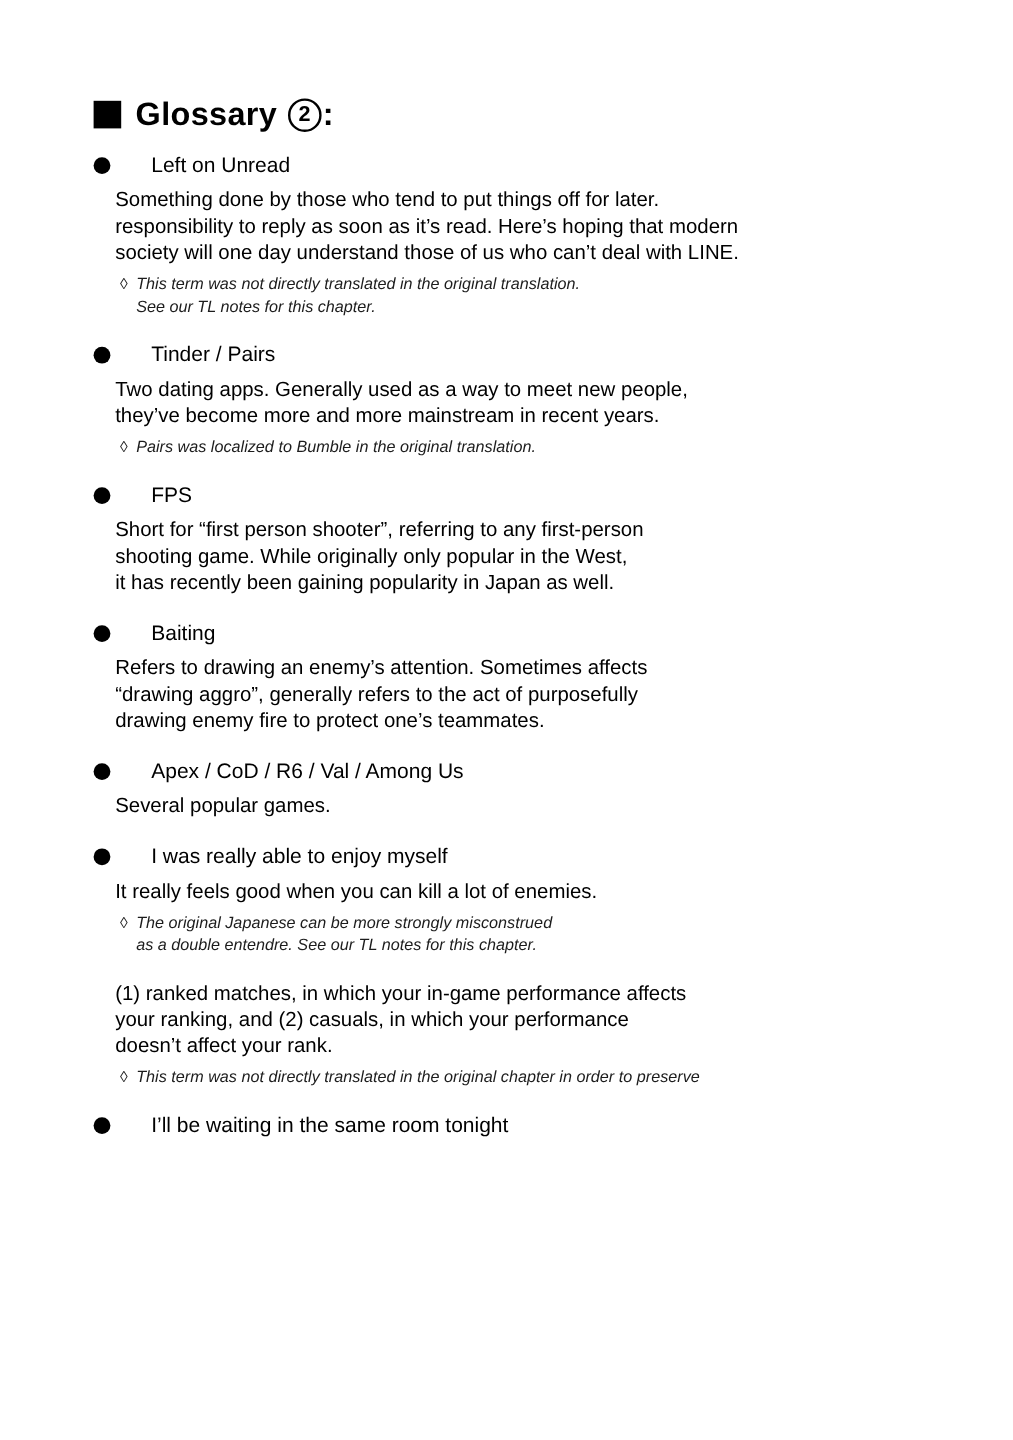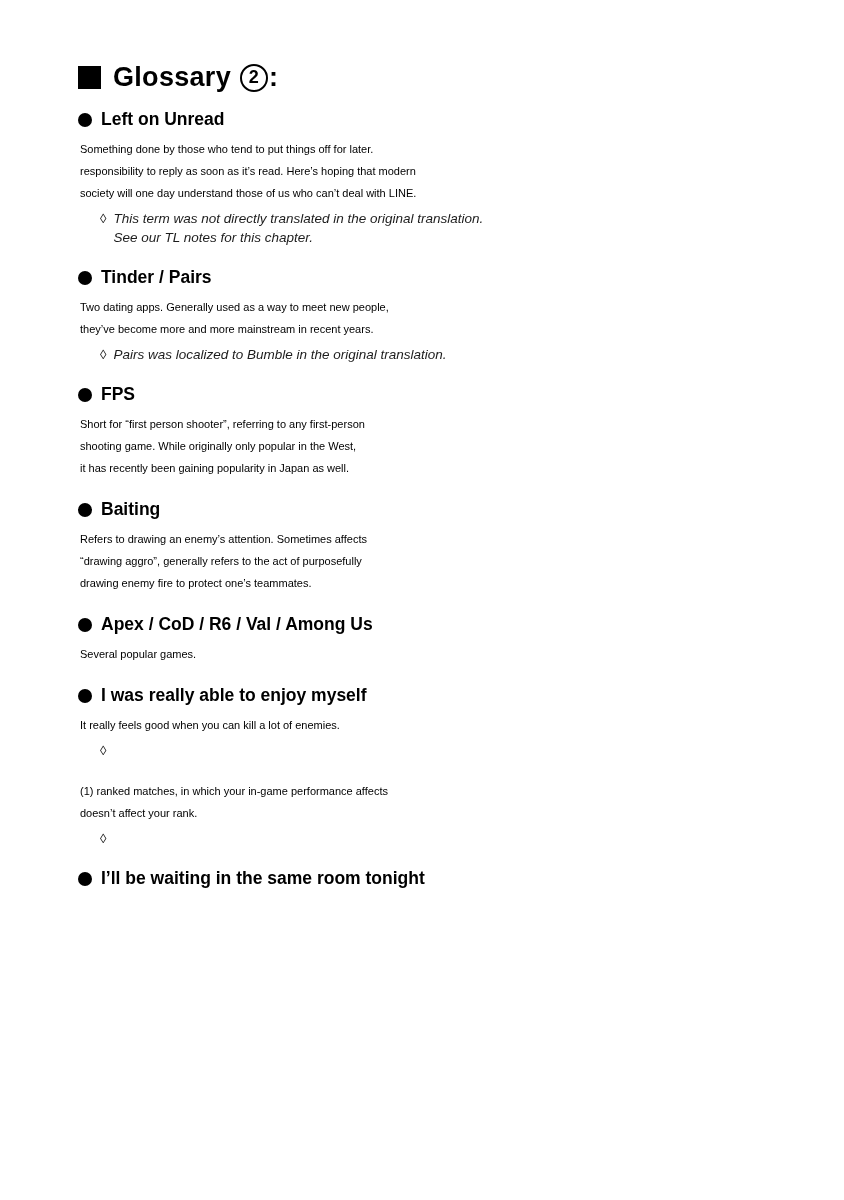--- a/index.html
+++ b/index.html
@@ -7,21 +7,21 @@
     padding: 0;
     background: #ffffff;
     font-family: "Liberation Sans", sans-serif;
     color: #000000;
   }
   .page {
     width: 844px;
     height: 1200px;
     background: #ffffff;
     box-sizing: border-box;
-    padding: 62px 40px 0 78px;
+    padding: 80px 40px 0 78px;
     overflow: hidden;
   }
   .title {
     display: flex;
     align-items: center;
     margin: 0 0 16px 0;
     font-size: 27px;
     font-weight: bold;
     letter-spacing: 0.3px;
   }
@@ -45,34 +45,35 @@
     font-weight: bold;
     margin: 0 1px 0 9px;
     flex: none;
   }
   .entry { margin-bottom: 20px; }
   .term {
     display: flex;
     align-items: center;
     margin: 0 0 8px 0;
     font-size: 17.5px;
-    font-weight: bold;
+    font-weight: normal;
+    gap: 25px;
   }
   .bullet {
     width: 14px;
     height: 14px;
     background: #000;
     border-radius: 50%;
     margin-right: 9px;
     flex: none;
   }
   .def {
-    font-size: 11px;
+    font-size: 17px;
     line-height: 22px;
-    margin-left: 2px;
+    margin-left: 18px;
   }
   .def .line { white-space: nowrap; }
   .note {
     display: flex;
     align-items: flex-start;
     padding-left: 22px;
     margin-top: 5px;
     font-size: 13.5px;
     line-height: 19px;
     color: #1c1c1c;
@@ -170,31 +171,37 @@
   <section class="entry">
     <h2 class="term">
       <span class="bullet"></span>
       <span>I was really able to enjoy myself</span>
     </h2>
     <div class="def">
       <div class="line">It really feels good when you can kill a lot of enemies.</div>
     </div>
     <div class="note">
       <span class="diamond">◊</span>
+      <div>
+        <div class="line">The original Japanese can be more strongly misconstrued</div>
+        <div class="line">as a double entendre. See our TL notes for this chapter.</div>
+      </div>
     </div>
   </section>
 
   <section class="entry">
     <div class="def">
       <div class="line">(1) ranked matches, in which your in-game performance affects</div>
+      <div class="line">your ranking, and (2) casuals, in which your performance</div>
       <div class="line">doesn’t affect your rank.</div>
     </div>
     <div class="note">
       <span class="diamond">◊</span>
       <div>
+        <div class="line">This term was not directly translated in the original chapter in order to preserve</div>
       </div>
     </div>
   </section>
 
   <section class="entry">
     <h2 class="term">
       <span class="bullet"></span>
       <span>I’ll be waiting in the same room tonight</span>
     </h2>
   </section>

